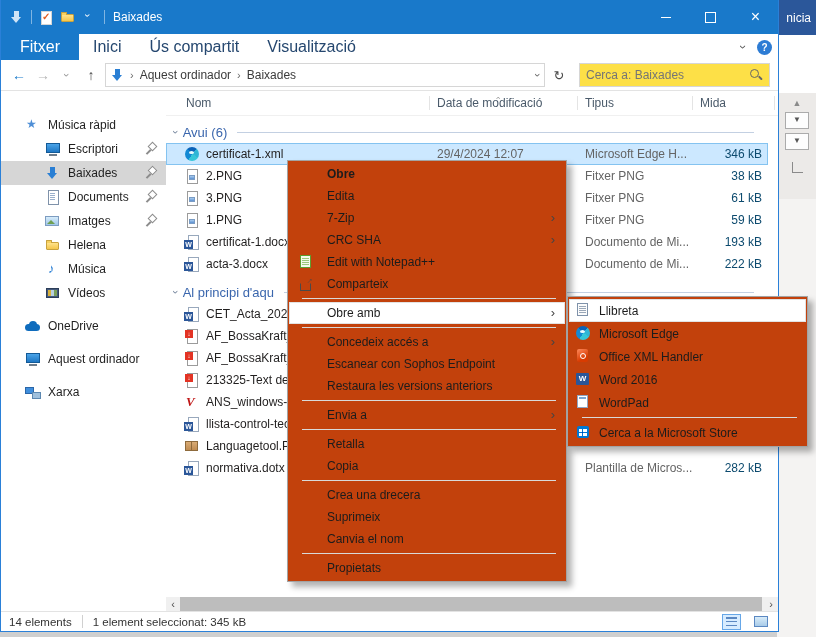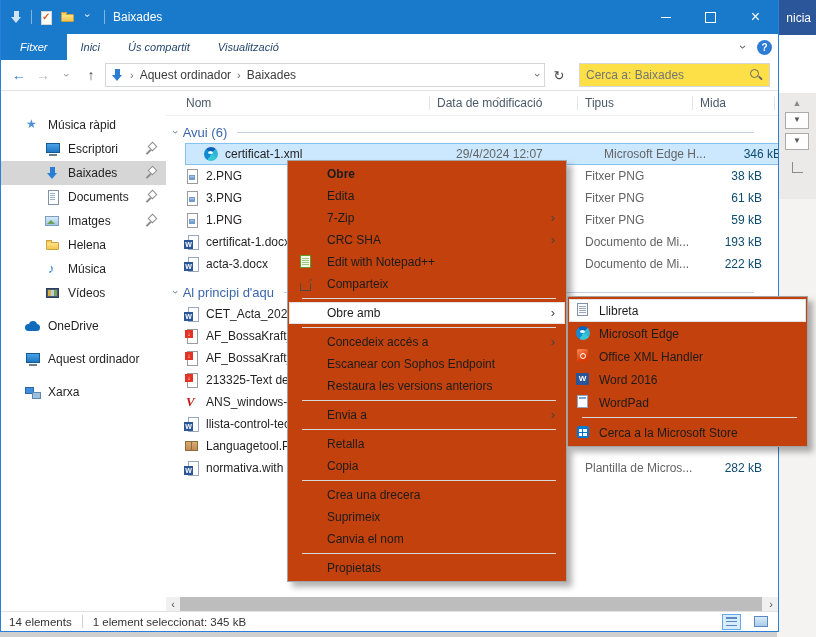--- a/index.html
+++ b/index.html
@@ -22,21 +22,21 @@
   .qat-sep{width:1px;height:14px;background:rgba(255,255,255,.45);}
   .tb-title{margin-left:8px;font-size:12px;}
   .tb-spacer{flex:1;}
   .wbtn{width:45px;height:34px;display:flex;align-items:center;justify-content:center;color:#fff;}
   .wbtn-min::before{content:"";width:10px;height:1px;background:#fff;display:block;}
   .wbtn-max::before{content:"";width:9px;height:9px;border:1px solid #fff;display:block;}
   .wbtn-close::before{content:"×";font-size:16px;line-height:16px;}
 
   
   .ribbon{height:26px;background:#fff;display:flex;align-items:stretch;flex:none;position:relative;}
-  .tab{display:flex;align-items:center;padding:0 14px;color:#25476f;font-size:11px;font-style:italic;}
+  .tab{display:flex;align-items:center;padding:0 14px;color:#25476f;font-size:16px;}
   .tab.file{background:#1979ca;color:#fff;padding:0 19px;}
   .rb-right{position:absolute;right:6px;top:0;height:26px;display:flex;align-items:center;gap:12px;}
   .chev::before{content:"›";display:inline-block;transform:rotate(90deg);color:#5a5a5a;font-size:12px;}
   .i-help{width:15px;height:15px;border-radius:50%;background:#2d7cd4;}
   .i-help::before{content:"?";display:block;color:#fff;font-size:10px;font-weight:700;text-align:center;line-height:15px;}
 
   
   .navbar{height:30px;background:#fff;border-bottom:1px solid #e3e3e3;display:flex;align-items:center;padding:0 8px;gap:4px;flex:none;}
   .nav-ic{width:20px;height:22px;display:flex;align-items:center;justify-content:center;font-size:13px;}
   .nav-back::before{content:"←";color:#1979ca;font-size:14px;}
@@ -74,21 +74,21 @@
   .sort-ind{position:absolute;left:330px;top:-1px;}
   .sort-ind::before{content:"›";display:inline-block;transform:rotate(-90deg);font-size:9px;color:#8a8a8a;}
 
   .rows{position:absolute;left:0;top:24px;right:0;bottom:14px;overflow:hidden;}
   .group-h{height:22px;margin-top:6px;display:flex;align-items:center;width:602px;}
   .g-chev{margin-left:8px;margin-right:5px;}
   .g-chev::before{content:"›";display:inline-block;transform:rotate(90deg);color:#7a8aa0;font-size:11px;}
   .g-label{color:#3a66ad;font-size:13px;white-space:nowrap;}
   .g-line{flex:1;border-top:1px solid #c3d0e2;margin:0 14px 0 10px;}
   .row{position:relative;height:22px;width:602px;}
-  .row.sel{background:#cce8ff;box-shadow:inset 0 0 0 1px #84c3f0;margin-left:19px;}
+  .row.sel{background:#cce8ff;box-shadow:inset 0 0 0 1px #84c3f0;}
   .fic{position:absolute;width:16px;height:16px;left:18px;top:3px;}
   .c-name{position:absolute;left:40px;top:0;line-height:22px;white-space:nowrap;color:#211f1f;}
   .c-date{position:absolute;left:271px;top:0;line-height:22px;color:#646464;white-space:nowrap;}
   .c-type{position:absolute;left:419px;top:0;line-height:22px;color:#646464;white-space:nowrap;}
   .c-size{position:absolute;left:506px;top:0;width:90px;text-align:right;line-height:22px;color:#0c4a6e;white-space:nowrap;}
 
   
   .hscroll{position:absolute;left:0;right:0;bottom:0;height:14px;background:#f0f0f0;display:flex;align-items:center;}
   .hs-arrow{width:14px;height:14px;display:flex;align-items:center;justify-content:center;color:#505050;font-size:11px;}
   .hs-left::before{content:"‹";}
@@ -380,21 +380,21 @@
           <div class="row">
             <span class="fic f-worddoc"></span>
             <span class="c-name">llista-control-tecn</span>
           </div>
           <div class="row">
             <span class="fic f-package"></span>
             <span class="c-name">Languagetool.Pa</span>
           </div>
           <div class="row">
             <span class="fic f-worddoc"></span>
-            <span class="c-name">normativa.with</span>
+            <span class="c-name">normativa.dotx</span>
             <span class="c-type">Plantilla de Micros...</span>
             <span class="c-size">282 kB</span>
           </div>
         </div>
 
         <div class="hscroll">
           <span class="hs-arrow hs-left"></span>
           <span class="hs-thumb"></span>
           <span class="hs-arrow hs-right"></span>
         </div>

